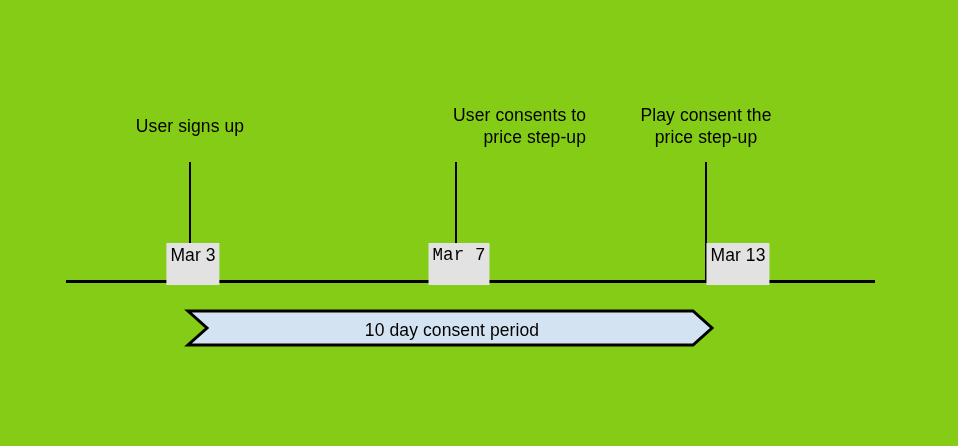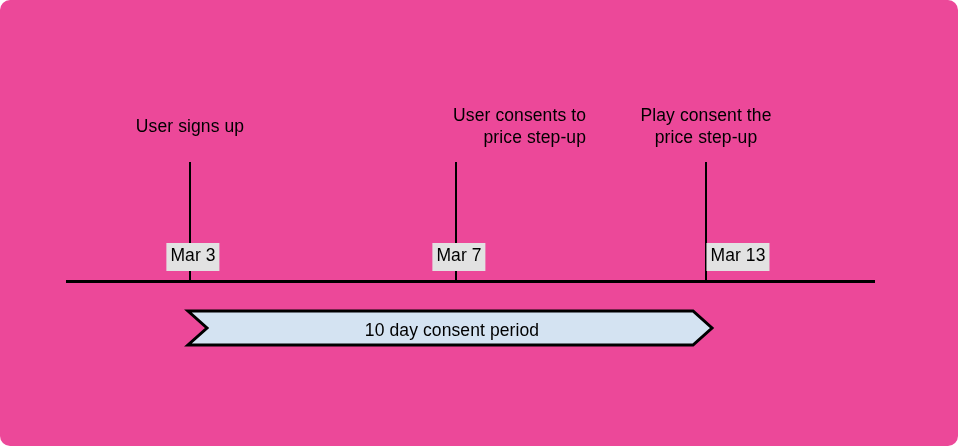--- a/index.html
+++ b/index.html
@@ -7,23 +7,22 @@
     padding: 0;
     background: #ffffff;
   }
   body {
     font-family: "Liberation Sans", sans-serif;
   }
   #canvas {
     position: relative;
     width: 958px;
     height: 446px;
-    background: #ec4899;
+    background: #84cc16;
     overflow: hidden;
-    border-radius: 10px;
   }
   .axis-line {
     position: absolute;
     left: 66px;
     top: 280px;
     width: 809px;
     height: 2.6px;
     background: #000000;
   }
   .tick {
@@ -62,28 +61,28 @@
     width: 260px;
     top: 104px;
   }
 
   .date-label {
     position: absolute;
     font-size: 17.5px;
     line-height: 23px;
     color: #000000;
     background: #e2e2e2;
-    padding: 1px 4px 4px 4px;
+    padding: 1px 4px 18px 4px;
     top: 243px;
     transform: translateX(-50%);
     white-space: nowrap;
     letter-spacing: 0.1px;
   }
   .date-1 { left: 193px; }
-  .date-2 { left: 459px; }
+  .date-2 { left: 459px; font-family: Liberation Mono, monospace; }
   .date-3 { left: 738px; }
 
   .banner-wrap {
     position: absolute;
     left: 186px;
     top: 309px;
     width: 528px;
     height: 38px;
   }
   .banner-wrap svg {

